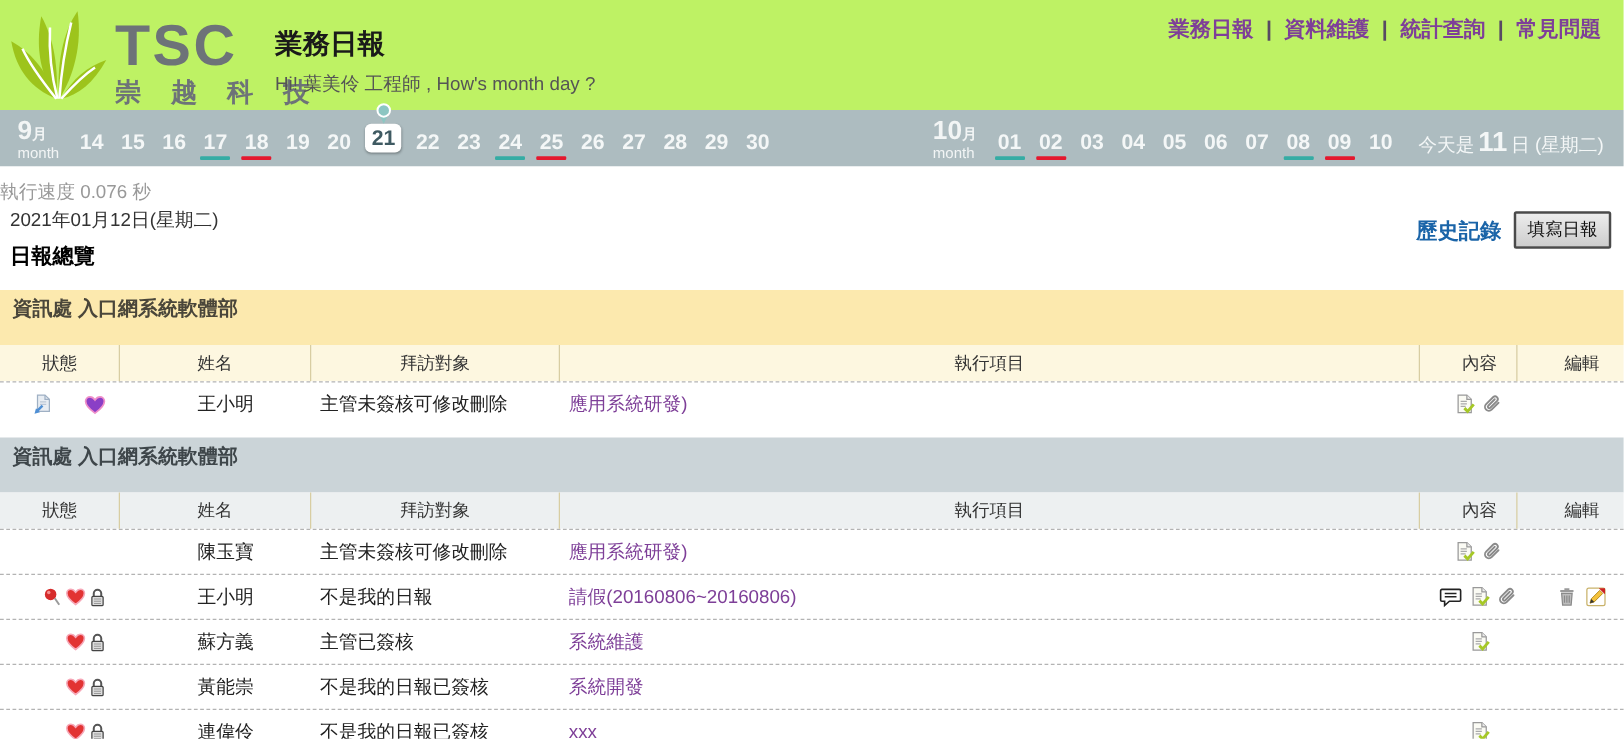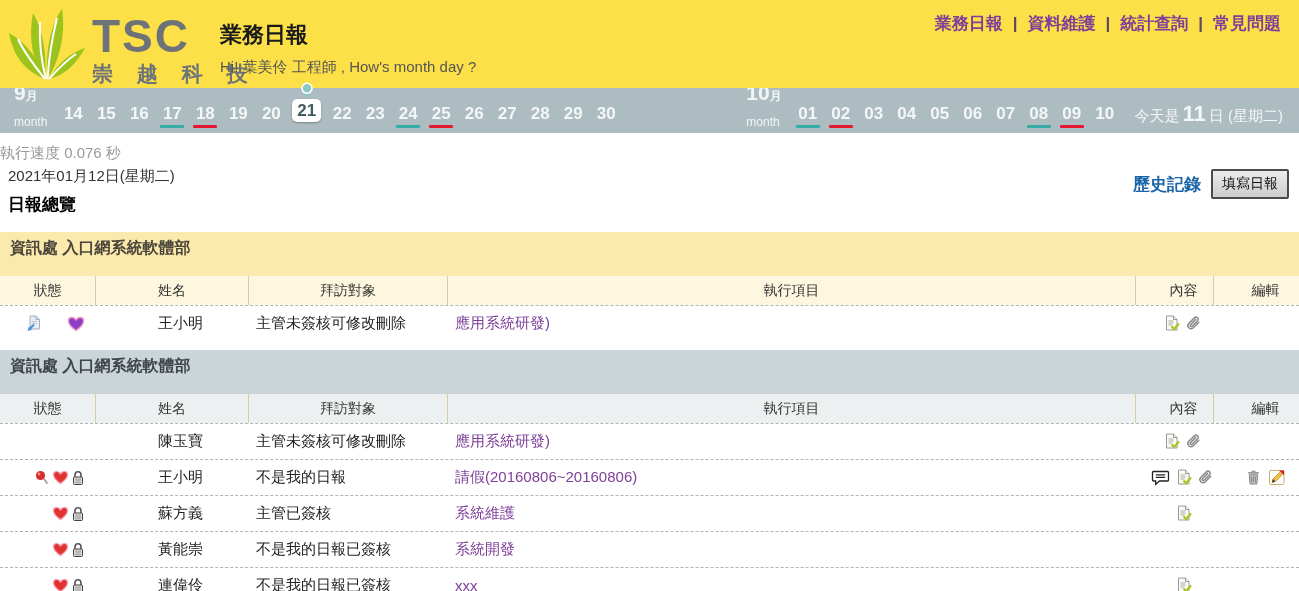--- a/index.html
+++ b/index.html
@@ -2,41 +2,41 @@
 <html style="--brand-green: #9dc41c; --brand-gray: #6d7378; --accent-purple: #7e3f98; --link-blue: #1a64a8; --calendar-bar: #adbcc0; --mark-teal: #35aca4; --mark-red: #e4182e; --yellow-title: #fce9ae; --yellow-header: #fdf7e0; --gray-title: #cbd4d8; --gray-header: #edf0f1;"><head>
 <meta charset="utf-8">
 <style>
   html,body{margin:0;padding:0;}
   body{
     width:1299px;height:591px;overflow:hidden;background:#fff;
     font-family:"Liberation Sans","DejaVu Sans",sans-serif;
     -webkit-font-smoothing:antialiased;
   }
   
-  .header{position:relative;height:88px;background:#fde047;}
+  .header{position:relative;height:88px;background:#bef264;}
   .logo{position:absolute;left:8px;top:8px;display:flex;align-items:flex-start;cursor:pointer;}
   .logo-mark{width:78px;height:72px;}
   .logo-text{margin-left:6px;margin-top:6px;}
   .brand{font-size:46px;font-weight:bold;color:var(--brand-gray);letter-spacing:2px;line-height:44px;}
   .brand-sub{font-size:21px;font-weight:bold;color:var(--brand-gray);letter-spacing:9px;margin-top:2px;white-space:nowrap;}
   .app-title-block{position:absolute;left:220px;top:20px;}
   .app-title{font-size:22px;font-weight:bold;color:#1a1a1a;}
   .greeting{font-size:15px;color:#555;margin-top:8px;}
   .top-nav{position:absolute;right:12px;top:12px;font-size:17px;font-weight:600;white-space:nowrap;}
   .nav-link{color:var(--accent-purple);cursor:pointer;margin:0 6px;text-decoration:none;}
   .nav-sep{color:#584a63;margin:0 4px;}
   
   .calendar-bar{height:45px;background:var(--calendar-bar);display:flex;align-items:flex-end;padding:12px 14px 5px 14px;box-sizing:border-box;}
   .months{display:flex;align-items:flex-end;}
   .month{display:flex;align-items:flex-end;}
   .month + .month{margin-left:128px;}
   .month-label{color:#f2f5f5;line-height:1;margin-right:14px;text-align:left;}
   .month-num{font-size:21px;font-weight:bold;}
   .month-unit{font-size:12px;font-weight:bold;}
-  .month-sub{font-size:12px;margin-top:13px;}
+  .month-sub{font-size:12px;margin-top:1px;}
   .days{display:flex;align-items:flex-end;gap:9px;}
   .day{position:relative;display:flex;flex-direction:column;align-items:center;min-width:22px;cursor:pointer;padding-bottom:0;}
   .day-num{font-size:17px;font-weight:bold;color:#f4f7f7;line-height:1;}
   .day-mark{height:3px;width:24px;margin-top:3px;border-radius:1px;background:transparent;}
   .day-mark.teal{background:var(--mark-teal);}
   .day-mark.red{background:var(--mark-red);}
   .day.selected .day-num{background:#fff;color:#3f5a62;border-radius:5px;padding:3px 5px;box-shadow:0 1px 2px rgba(0,0,0,.3);}
   .pin{position:absolute;top:-17px;left:50%;transform:translateX(-50%);}
   .today{margin-left:auto;align-self:center;color:#f4f7f7;font-size:15px;white-space:nowrap;padding-right:2px;}
   .today-day{font-size:22px;font-weight:bold;margin:0 3px;}

